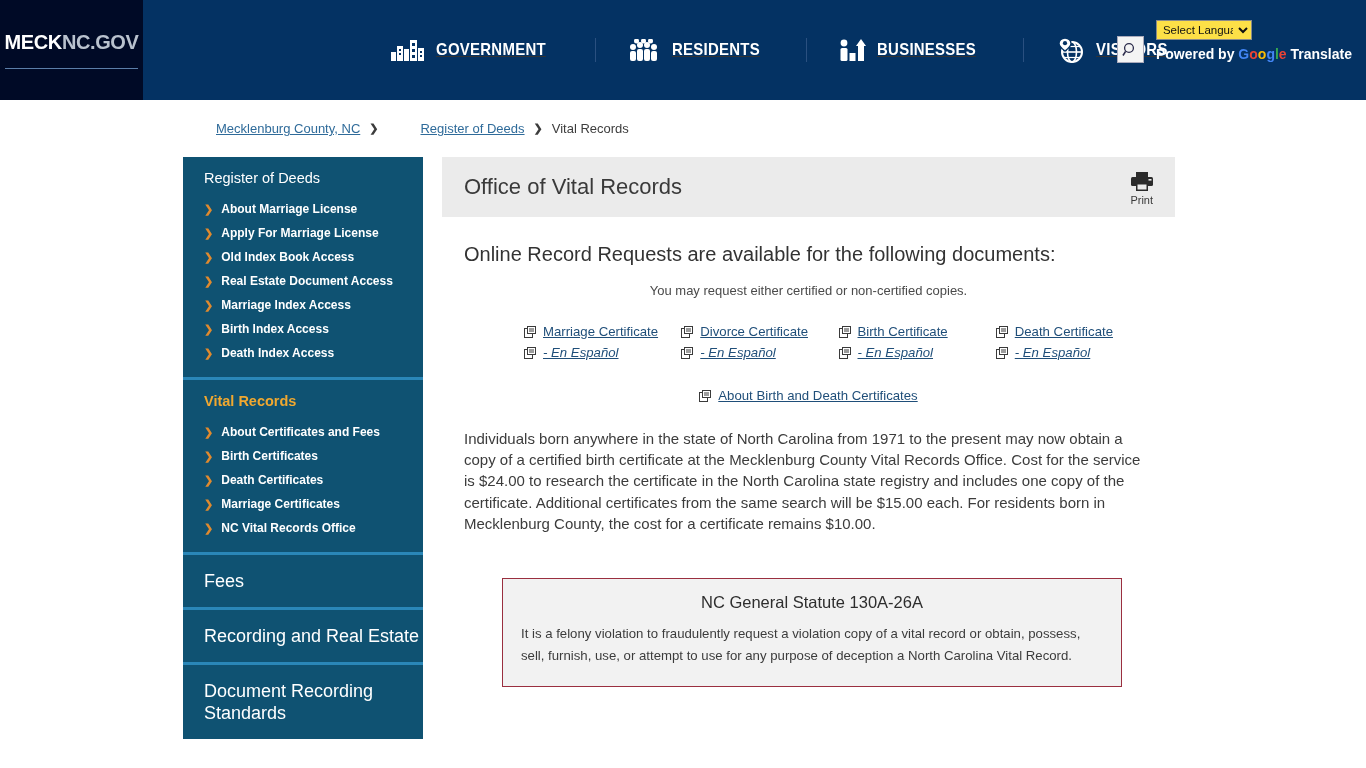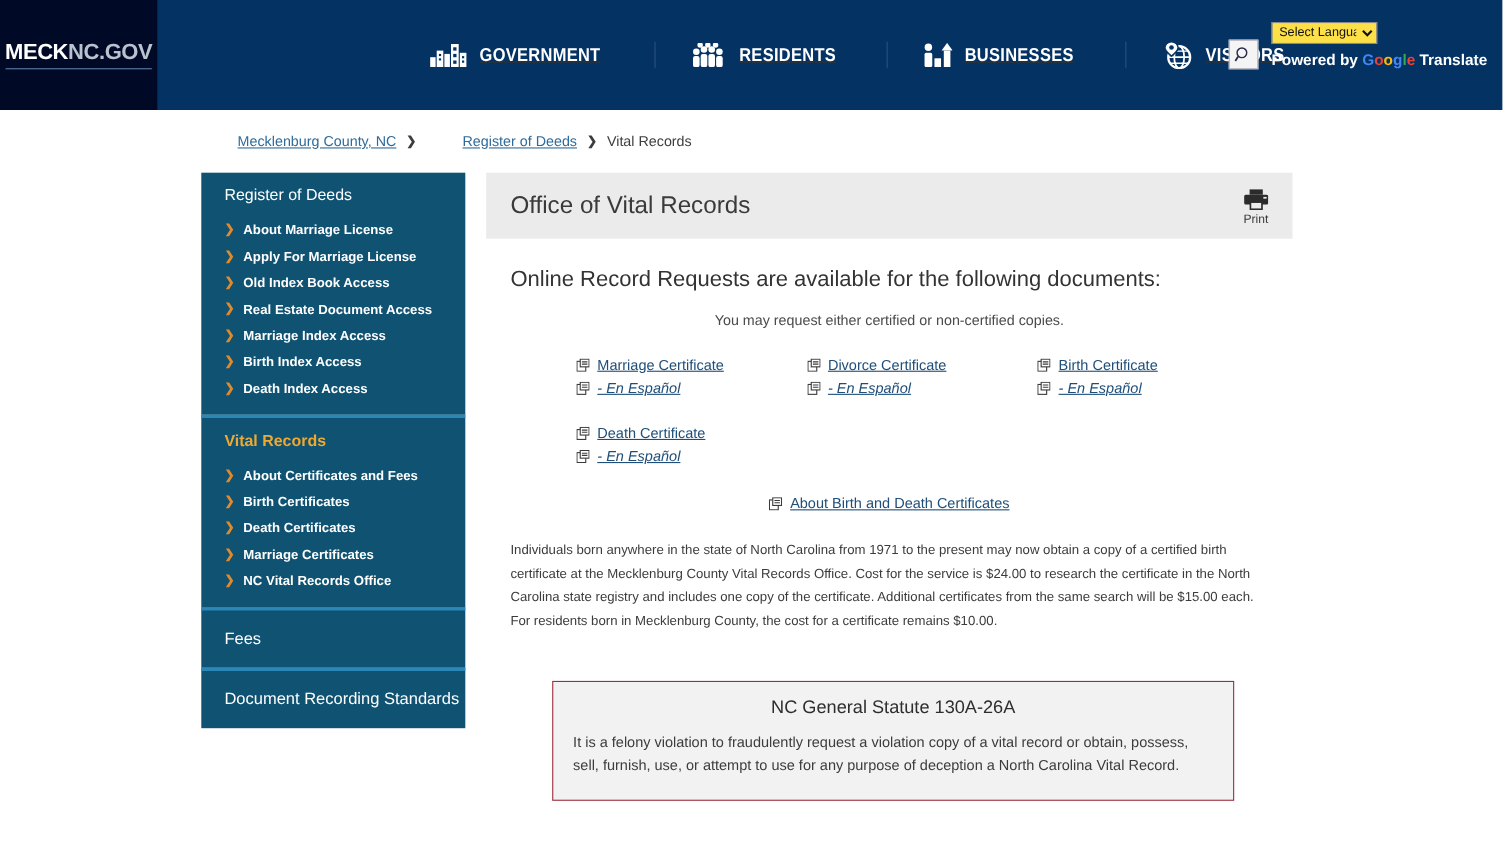--- a/index.html
+++ b/index.html
@@ -26,21 +26,21 @@
     display: flex;
     align-items: center;
     justify-content: center;
     flex: 0 0 143px;
   }
   .logo-text {
     font-size: 20px;
     font-weight: bold;
     letter-spacing: -0.4px;
     border-bottom: 1px solid #5b7ea8;
-    padding-bottom: 2px;
+    padding-bottom: 14px;
     white-space: nowrap;
   }
   .logo-meck { color: #ffffff; }
   .logo-rest { color: #b9c2ce; }
 
   .nav {
     flex: 1;
     display: flex;
     align-items: center;
     justify-content: center;
@@ -172,21 +172,21 @@
     line-height: 16px;
   }
   .chev {
     color: #e08a2e;
     font-size: 11px;
     font-weight: bold;
     flex: 0 0 auto;
   }
   .side-simple {
     padding: 15px 0 15px 21px;
-    font-size: 15px;
+    font-size: 18px;
     color: #ffffff;
     cursor: pointer;
     line-height: 22px;
   }
 
   
   .main { width: 733px; flex: 0 0 733px; }
   .main-head {
     background: #ebebeb;
     height: 60px;
@@ -219,21 +219,21 @@
   }
   .subnote {
     text-align: center;
     font-size: 13px;
     color: #4a4a4a;
     margin-bottom: 23px;
   }
 
   .link-grid {
     display: grid;
-    grid-template-columns: 1fr 1fr 1fr;
+    grid-template-columns: 1fr 1fr 1fr 1fr;
     column-gap: 0px;
     row-gap: 0;
     padding-left: 60px;
   }
   .link-group { margin-bottom: 20px; }
   .xlink {
     display: flex;
     align-items: center;
     gap: 7px;
     font-size: 13.2px;
@@ -246,21 +246,21 @@
   }
   .xlink.es .t { font-style: italic; }
   .center-link {
     display: flex;
     justify-content: center;
     margin-top: 2px;
     margin-bottom: 20px;
   }
 
   .para {
-    font-size: 12px;
+    font-size: 15px;
     line-height: 21.2px;
     color: #3c3c3c;
     margin-top: 22px;
   }
 
   .statute {
     margin: 44px 16px 0 38px;
     width: 620px;
     background: #f2f2f2;
     border: 1px solid #9a2f3f;
@@ -447,20 +447,23 @@
             <span class="chev">❯</span>
             <span>NC Vital Records Office</span>
           </div>
       </div>
     </div>
 
     <div class="side-block">
       <div class="side-simple">Fees</div>
     </div>
 
+    <div class="side-block">
+      <div class="side-simple">Recording and Real Estate</div>
+    </div>
 
     <div class="side-block">
       <div class="side-simple">Document Recording Standards</div>
     </div>
 
   </aside>
 
   <main class="main">
 
     <div class="main-head">

